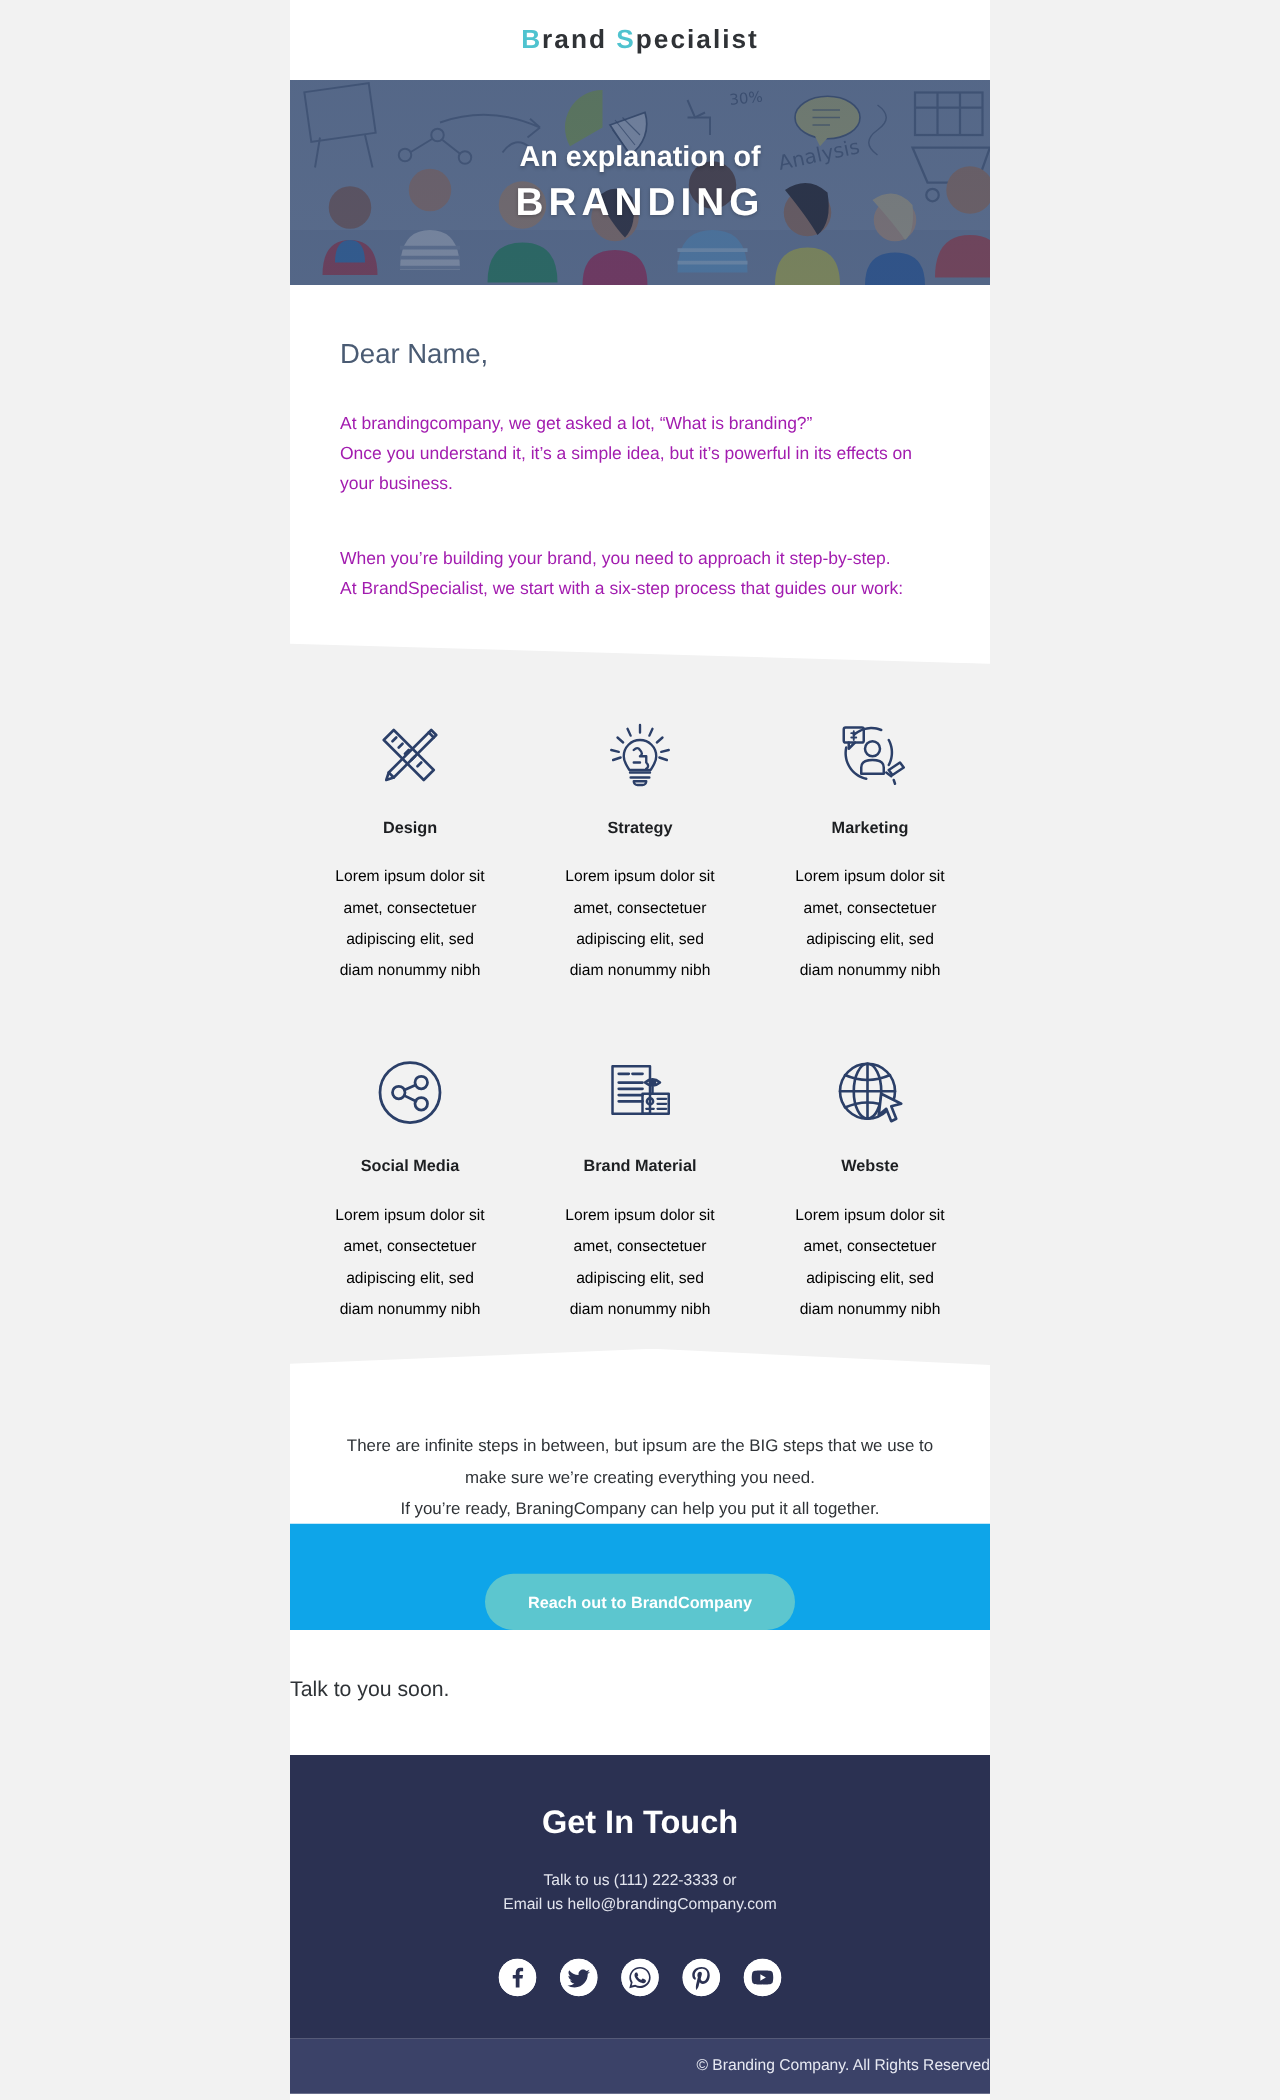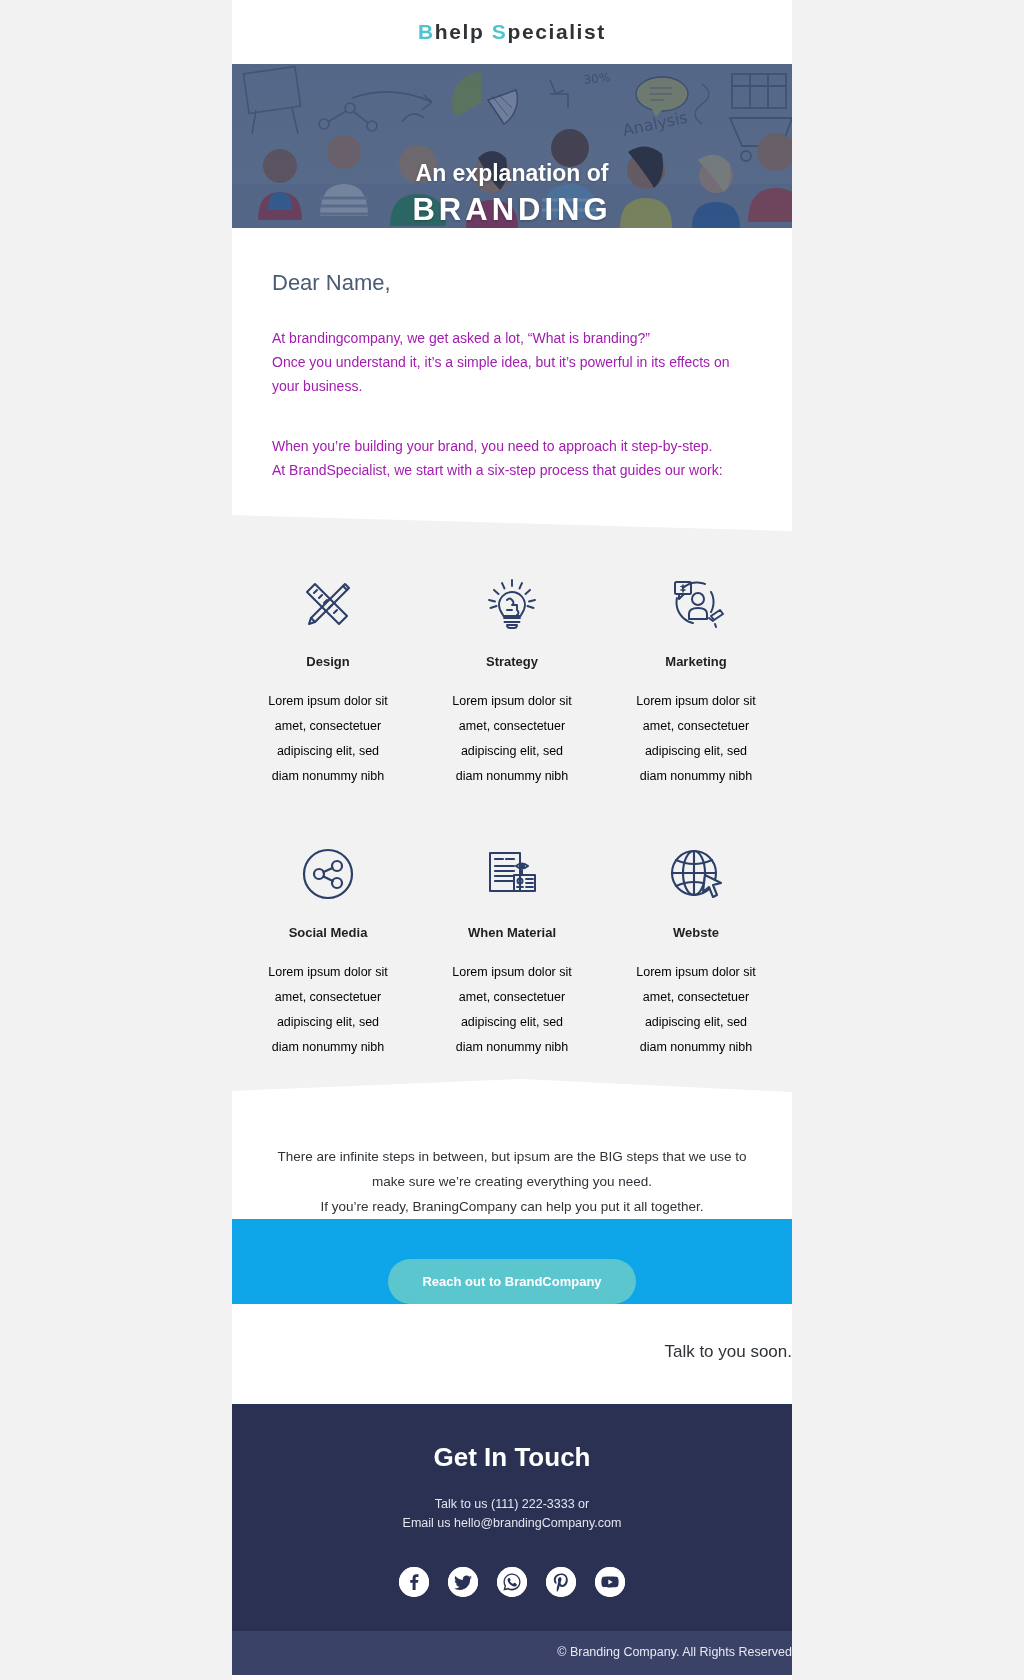--- a/index.html
+++ b/index.html
@@ -46,21 +46,21 @@
     position:absolute; inset:0;
     background:linear-gradient(180deg, rgba(42,64,104,0.62), rgba(42,64,104,0.58));
   }
   .hero-text {
     position:relative;
     z-index:3;
     height:100%;
     display:flex;
     flex-direction:column;
     align-items:center;
-    justify-content:flex-end;
+    justify-content:center;
     color:#ffffff;
     text-align:center;
   }
   .hero-line1 {
     font-size:23px;
     font-weight:bold;
     line-height:1.2;
     text-shadow:0 1px 3px rgba(0,0,0,0.25);
   }
   .hero-line2 {
@@ -147,21 +147,21 @@
     font-size:13px;
     font-weight:bold;
     padding:15px 34px;
     border-radius:24px;
     border:none;
     cursor:pointer;
     font-family:"Liberation Sans", sans-serif;
   }
   .signoff {
     background:#ffffff;
-    text-align:right;
+    text-align:left;
     font-size:17px;
     color:#2f3337;
     padding:38px 0 42px 0;
   }
 
   
   .footer {
     background:#2b3152;
     padding:38px 30px 34px 30px;
     text-align:center;
@@ -200,21 +200,21 @@
     text-align:right;
     padding:14px 0 16px 0;
   }
 </style>
 </head>
 <body>
 
 <div class="email">
 
   <div class="header">
-    <div class="logo"><span class="hl">B</span><span>help </span><span class="hl">S</span><span>pecialist</span></div>
+    <div class="logo"><span class="hl">B</span><span>rand </span><span class="hl">S</span><span>pecialist</span></div>
   </div>
 
   <div class="hero">
     <svg class="hero-art" viewBox="0 0 560 164" preserveAspectRatio="xMidYMid slice">
       <rect width="560" height="164" fill="#8e9cb2"></rect>
       <rect width="560" height="120" fill="#9aa7bb"></rect>
 
       <g stroke="#3b4a63" stroke-width="1.6" fill="none" opacity="0.55">
         <rect x="14" y="6" width="52" height="40" transform="rotate(-8 40 26)"></rect>
         <path d="M24 46 L20 70 M60 44 L66 70"></path>
@@ -391,21 +391,21 @@
             <rect x="7" y="8" width="30" height="38"></rect>
             <path d="M12 14 h8 M23 14 h8 M12 21 h19 M12 26 h19 M12 31 h19 M12 36 h19" stroke-width="2.2"></path>
             <path d="M33 21 q6 -5 12 0 q-6 5 -12 0 Z"></path>
             <circle cx="39" cy="21" r="2" fill="#2b3f68"></circle>
             <path d="M39 25 v5"></path>
             <rect x="31" y="30" width="21" height="16"></rect>
             <circle cx="37" cy="36" r="2.5"></circle>
             <path d="M34 42 h6 M43 34 h7 M43 38 h7 M43 42 h7" stroke-width="1.8"></path>
           </svg>
         </div>
-        <div class="cell-title">When Material</div>
+        <div class="cell-title">Brand Material</div>
         <div class="cell-body">Lorem ipsum dolor sit amet, consectetuer adipiscing elit, sed diam nonummy nibh</div>
       </div>
 
       <div class="cell">
         <div class="cell-icon">
           <svg width="58" height="58" viewBox="0 0 58 58" fill="none" stroke="#2b3f68" stroke-width="2.1" stroke-linecap="round" stroke-linejoin="round">
             <circle cx="27" cy="28" r="22"></circle>
             <path d="M27 6 v44 M5 28 h44"></path>
             <ellipse cx="27" cy="28" rx="11" ry="22"></ellipse>
             <path d="M9 15 q18 8 36 0 M9 41 q18 -8 36 0"></path>

